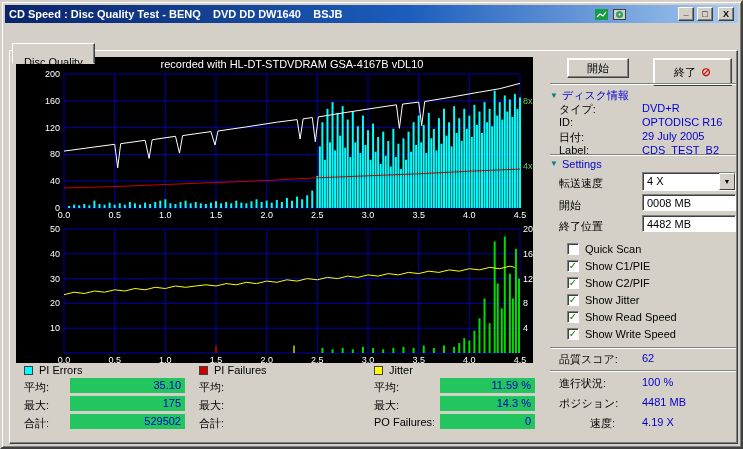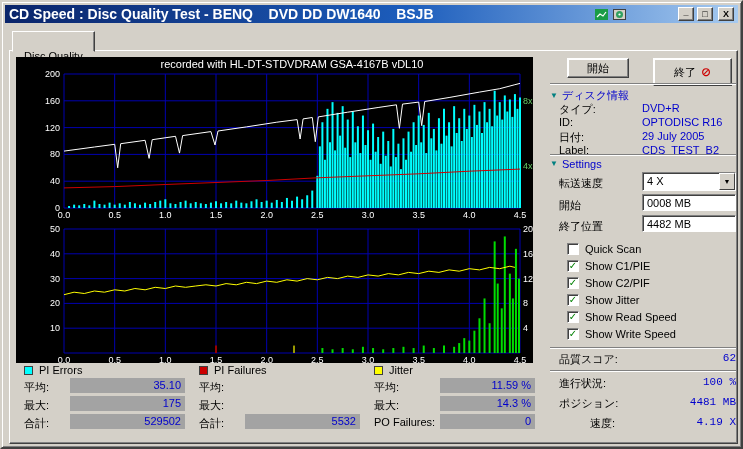--- a/index.html
+++ b/index.html
@@ -9,33 +9,33 @@
     border:2px solid;border-color:#d4d0c8 #404040 #404040 #d4d0c8;
     box-shadow:inset 1px 1px 0 #ffffff, inset -1px -1px 0 #808080;
     font-family:"Liberation Sans","DejaVu Sans",sans-serif;font-size:11px;color:#000;
     overflow:hidden;
   }
   .titlebar{
     position:absolute;left:3px;top:3px;right:3px;height:18px;
     background:linear-gradient(90deg,#0a246a 0%,#1c5dbc 55%,#a6caf0 100%);
     display:flex;align-items:center;padding:0 4px;
   }
-  .title-text{color:#fff;font-weight:bold;white-space:pre;font-size:14px;overflow:hidden;}
+  .title-text{color:#fff;font-weight:bold;white-space:pre;font-size:11px;overflow:hidden;}
   .tb-right{margin-left:auto;display:flex;align-items:center;gap:3px;}
   .tb-appicon{width:15px;height:13px;display:flex;align-items:center;justify-content:center;}
   .tb-btn{
     width:16px;height:14px;background:#d4d0c8;border:1px solid;
     border-color:#ffffff #404040 #404040 #ffffff;box-shadow:inset -1px -1px 0 #808080;
     display:flex;align-items:center;justify-content:center;
     font-size:9px;font-weight:bold;line-height:1;color:#000;
   }
   .gap-left{margin-left:48px;}
   .gap-sm{margin-left:2px;}
   .tab{
-    position:absolute;left:10px;top:29px;height:21px;padding:18px 11px 0;
+    position:absolute;left:10px;top:41px;height:21px;padding:12px 11px 0;
     background:#d4d0c8;border:1px solid;border-color:#ffffff #404040 #d4d0c8 #ffffff;
     box-shadow:inset -1px 0 0 #808080;z-index:2;font-size:11px;
   }
   .tabpage{
     position:absolute;left:7px;top:48px;width:729px;height:394px;background:#d4d0c8;
     border:1px solid;border-color:#ffffff #404040 #404040 #ffffff;
     box-shadow:inset -1px -1px 0 #808080;
   }
   .chart-panel{position:absolute;left:6px;top:6px;width:517px;height:306px;background:#000;}
   #charts{display:block;}
@@ -44,21 +44,21 @@
     position:absolute;background:#d4d0c8;border:1px solid;
     border-color:#ffffff #404040 #404040 #ffffff;
     box-shadow:inset -1px -1px 0 #808080, inset 1px 1px 0 #ffffff;
     display:flex;align-items:center;justify-content:center;gap:5px;
     font-family:inherit;font-size:11px;color:#000;padding:0;
   }
   .exit-icon{color:#cc0000;font-weight:bold;font-size:12px;line-height:1;}
   .sep{position:absolute;height:2px;border-top:1px solid #808080;border-bottom:1px solid #ffffff;}
   .lbl{position:absolute;color:#000;white-space:nowrap;text-align:center;}
   .val-blue{position:absolute;color:#0000cc;white-space:nowrap;}
-  .val-right{position:absolute;color:#0000cc;text-align:right;width:94px;white-space:nowrap;font-family:Liberation Mono, monospace;}
+  .val-right{position:absolute;color:#0000cc;text-align:left;width:94px;white-space:nowrap;}
   .header-blue{position:absolute;color:#0000cc;display:flex;align-items:center;gap:4px;white-space:nowrap;}
   .hdr-arrow{color:#008080;font-size:8px;line-height:1;}
   .field{
     position:absolute;background:#fff;border:1px solid;border-color:#808080 #ffffff #ffffff #808080;
     box-shadow:inset 1px 1px 0 #404040;padding:2px 4px;color:#000;white-space:nowrap;
   }
   .combo{
     position:absolute;background:#fff;border:1px solid;border-color:#808080 #ffffff #ffffff #808080;
     box-shadow:inset 1px 1px 0 #404040;display:flex;align-items:stretch;justify-content:space-between;color:#000;
   }
@@ -69,21 +69,21 @@
   }
   .checkbox-row{position:absolute;left:557px;display:flex;align-items:center;gap:6px;height:13px;}
   .cb-box{
     width:12px;height:12px;background:#fff;border:1px solid;border-color:#808080 #ffffff #ffffff #808080;
     box-shadow:inset 1px 1px 0 #404040;display:flex;align-items:center;justify-content:center;flex:0 0 12px;
   }
   .cb-mark{color:#008000;font-size:10px;font-weight:bold;line-height:1;}
   .legend{position:absolute;display:flex;align-items:center;gap:6px;white-space:nowrap;}
   .swatch{width:9px;height:9px;border:1px solid #404040;flex:0 0 9px;}
   .stat-box{
-    position:absolute;background:#a3a3a3;height:15px;color:#0000cc;text-align:right;
+    position:absolute;background:#22c55e;height:15px;color:#0000cc;text-align:right;
     padding:1px 4px;white-space:nowrap;
   }
   .glyph-min{transform:translateY(-2px);display:inline-block;}
 </style>
 </head>
 <body>
 
 <div class="window">
 
   <div class="titlebar">
@@ -463,21 +463,20 @@
     <span class="lbl" style="left:14px;top:365px">合計:</span>
     <div class="stat-box" style="left:60px;top:363px;width:115px">529502</div>
 
     <div class="legend" style="left:189px;top:313px">
       <span class="swatch" style="background: rgb(204, 0, 0);"></span>
       <span>PI Failures</span>
     </div>
     <span class="lbl" style="left:189px;top:329px">平均:</span>
     <span class="lbl" style="left:189px;top:347px">最大:</span>
     <span class="lbl" style="left:189px;top:365px">合計:</span>
-    <div class="stat-box" style="left:235px;top:363px;width:115px">5532</div>
 
     <div class="legend" style="left:364px;top:313px">
       <span class="swatch" style="background: rgb(255, 255, 0);"></span>
       <span>Jitter</span>
     </div>
     <span class="lbl" style="left:364px;top:329px">平均:</span>
     <div class="stat-box" style="left:430px;top:327px;width:95px">11.59 %</div>
     <span class="lbl" style="left:364px;top:347px">最大:</span>
     <div class="stat-box" style="left:430px;top:345px;width:95px">14.3 %</div>
     <span class="lbl" style="left:364px;top:365px">PO Failures:</span>

